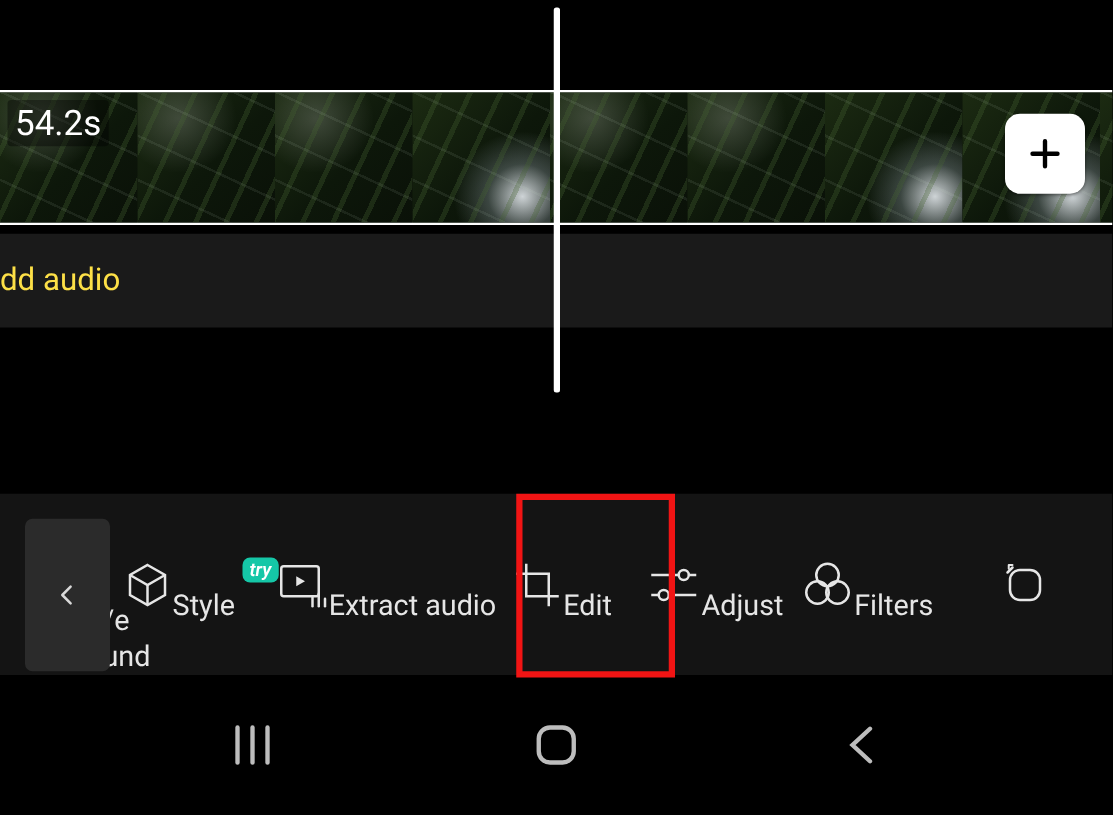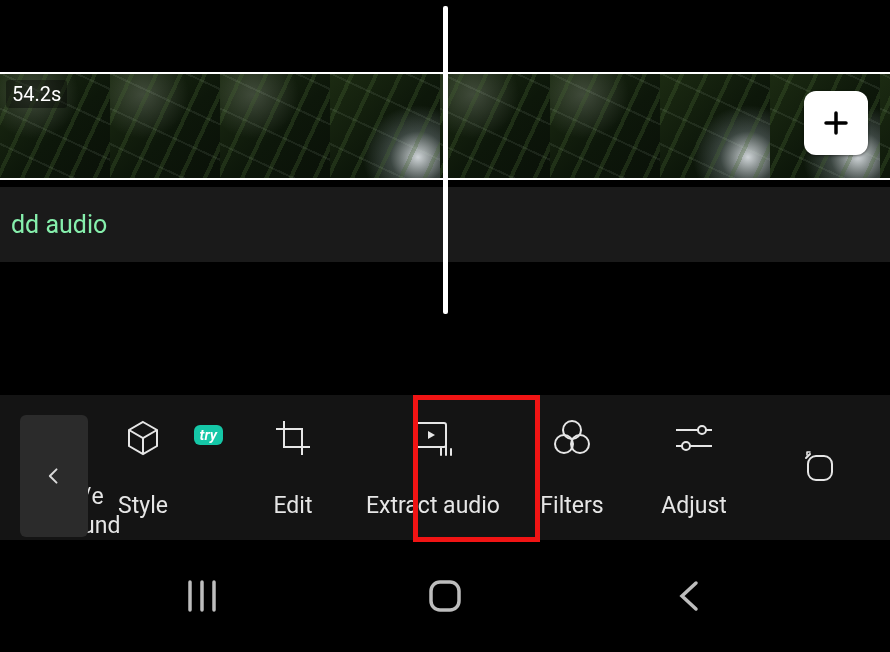--- a/index.html
+++ b/index.html
@@ -66,21 +66,21 @@
       radial-gradient(ellipse 100% 100% at 80% 80%, rgba(240,245,250,0.85) 0%, rgba(200,215,230,0.25) 25%, rgba(10,20,10,0) 50%),
       linear-gradient(135deg, #1c2b12 0%, #0d170a 55%, #0a1108 100%);
   }
 
   .time-badge {
     position: absolute;
     top: 80px;
     left: 6px;
     background: rgba(0,0,0,0.4);
     color: #fff;
-    font-size: 20px;
+    font-size: 28px;
     padding: 2px 6px;
     border-radius: 3px;
     z-index: 5;
   }
 
   .add-clip-btn {
     position: absolute;
     right: 22px;
     top: 91px;
     width: 64px;
@@ -97,22 +97,22 @@
 
   .audio-track {
     position: absolute;
     left: 0;
     right: 0;
     top: 187px;
     height: 75px;
     background: #1a1a1a;
     display: flex;
     align-items: center;
-    padding-left: 11px;
-    color: #86efac;
+    padding-left: 0px;
+    color: #fde047;
     font-size: 25px;
     overflow: hidden;
   }
 
   .playhead {
     position: absolute;
     left: 50%;
     top: 6px;
     width: 5px;
     margin-left: -2.5px;
@@ -157,21 +157,21 @@
     bottom: 0;
     display: flex;
     align-items: center;
     gap: 0;
     padding-left: 0;
   }
 
   .tool {
     flex: 0 0 auto;
     display: flex;
-    flex-direction: column;
+    flex-direction: row;
     align-items: center;
     justify-content: center;
     color: #e6e6e6;
     font-size: 23px;
     padding: 8px 0;
     position: relative;
   }
   .tool .ticon {
     height: 42px;
     display:flex;
@@ -280,64 +280,64 @@
       <span class="ticon">
         <svg width="40" height="40" viewBox="0 0 40 40">
           <path d="M20 4 L34 12 L34 28 L20 36 L6 28 L6 12 Z"></path>
           <path d="M6 12 L20 20 L34 12"></path>
           <path d="M20 20 L20 36"></path>
         </svg>
       </span>
       <span class="tlabel">Style</span>
     </div>
 
-    <div class="tool" style="width:124px">
-      <span class="ticon">
-        <svg width="42" height="42" viewBox="0 0 42 42">
-          <path d="M12 4 L12 30 L38 30"></path>
-          <path d="M4 12 L30 12 L30 38"></path>
-        </svg>
-      </span>
-      <span class="tlabel">Edit</span>
-    </div>
-
     <div class="tool" style="width:156px">
       <span class="ticon">
         <svg width="42" height="38" viewBox="0 0 42 38">
           <rect x="4" y="4" width="30" height="24" rx="2"></rect>
           <path d="M16 12 L16 20 L23 16 Z" fill="#e6e6e6" stroke="none"></path>
           <path d="M29 28 L29 36" stroke-linecap="round"></path>
           <path d="M34 26 L34 36" stroke-linecap="round"></path>
           <path d="M39 30 L39 36" stroke-linecap="round"></path>
         </svg>
       </span>
       <span class="tlabel">Extract audio</span>
     </div>
 
-    <div class="tool" style="width:122px">
-      <span class="ticon">
-        <svg width="42" height="40" viewBox="0 0 42 40">
-          <circle cx="21" cy="12" r="9"></circle>
-          <circle cx="13" cy="26" r="9"></circle>
-          <circle cx="29" cy="26" r="9"></circle>
-        </svg>
-      </span>
-      <span class="tlabel">Filters</span>
+    <div class="tool" style="width:124px">
+      <span class="ticon">
+        <svg width="42" height="42" viewBox="0 0 42 42">
+          <path d="M12 4 L12 30 L38 30"></path>
+          <path d="M4 12 L30 12 L30 38"></path>
+        </svg>
+      </span>
+      <span class="tlabel">Edit</span>
     </div>
 
     <div class="tool" style="width:122px">
       <span class="ticon">
         <svg width="44" height="36" viewBox="0 0 44 36">
           <line x1="4" y1="10" x2="40" y2="10"></line>
           <circle cx="30" cy="10" r="4" fill="#141414"></circle>
           <line x1="4" y1="26" x2="40" y2="26"></line>
           <circle cx="14" cy="26" r="4" fill="#141414"></circle>
         </svg>
       </span>
       <span class="tlabel">Adjust</span>
+    </div>
+
+    <div class="tool" style="width:122px">
+      <span class="ticon">
+        <svg width="42" height="40" viewBox="0 0 42 40">
+          <circle cx="21" cy="12" r="9"></circle>
+          <circle cx="13" cy="26" r="9"></circle>
+          <circle cx="29" cy="26" r="9"></circle>
+        </svg>
+      </span>
+      <span class="tlabel">Filters</span>
     </div>
 
     <div class="tool" style="width:130px">
       <span class="ticon">
         <svg width="40" height="40" viewBox="0 0 40 40">
           <rect x="8" y="8" width="24" height="24" rx="8"></rect>
           <path d="M10 6 L6 10" stroke-linecap="round"></path>
           <path d="M7 4 L10 4 M7 4 L7 7" stroke-linecap="round" stroke-width="1.6"></path>
         </svg>
       </span>

